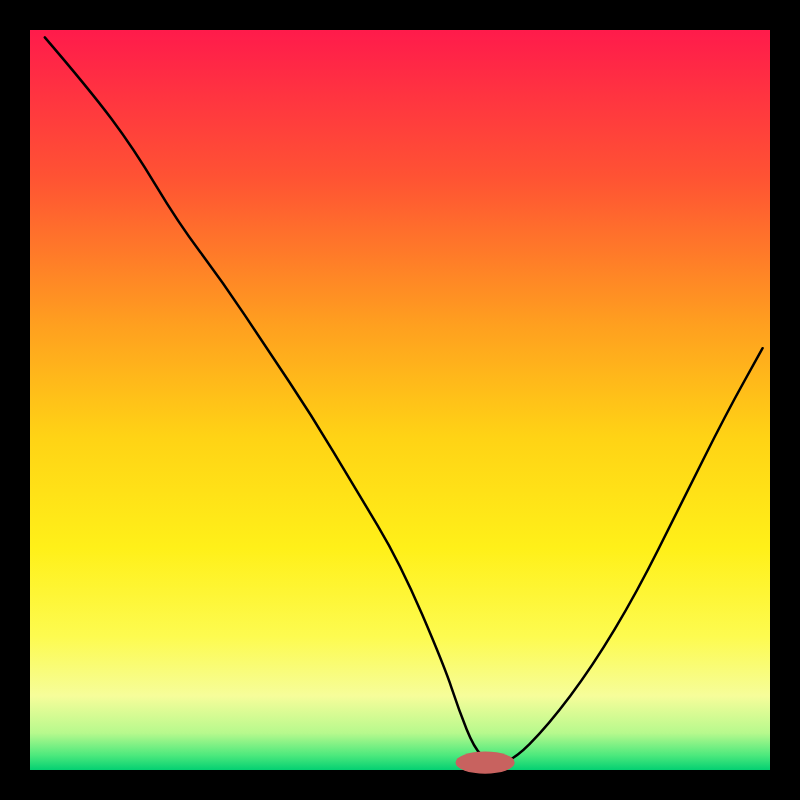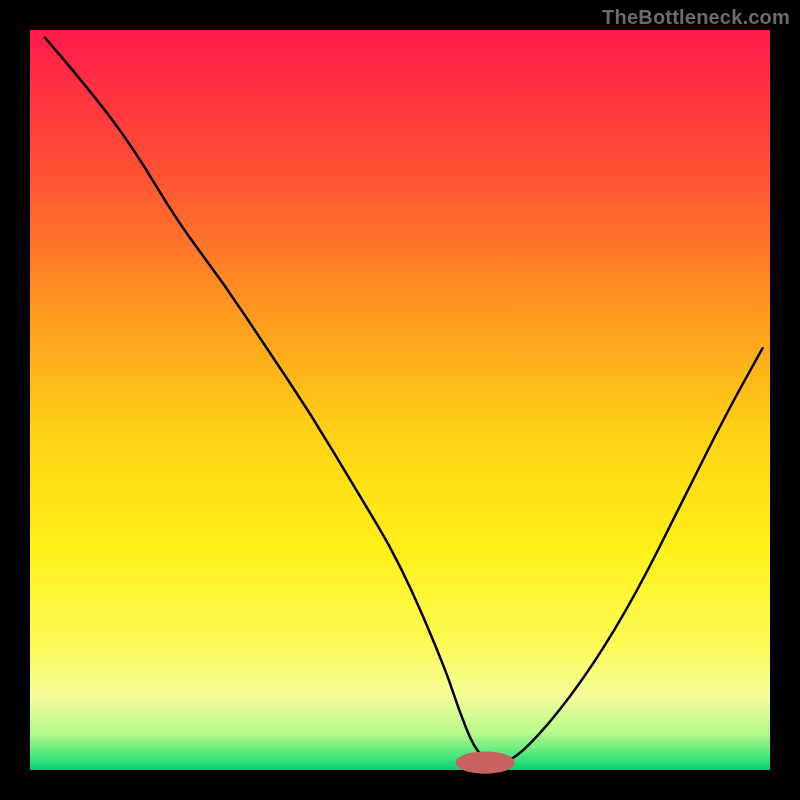--- a/index.html
+++ b/index.html
@@ -31,21 +31,20 @@
   svg {
     position: absolute;
     left: 0;
     top: 0;
   }
 </style>
 </head>
 <body>
 
 <div class="frame">
-  <div class="watermark">TheBottleneck.com</div>
 
   <svg id="chart-svg" width="800" height="800" viewBox="0 0 800 800">
     <defs>
       <linearGradient id="bg-grad" x1="0" y1="0" x2="0" y2="1">
           <stop offset="0%" stop-color="#ff1b4b"></stop>
           <stop offset="20%" stop-color="#ff5333"></stop>
           <stop offset="40%" stop-color="#ffa01f"></stop>
           <stop offset="55.00000000000001%" stop-color="#ffd315"></stop>
           <stop offset="70%" stop-color="#fff019"></stop>
           <stop offset="82%" stop-color="#fdfb50"></stop>

